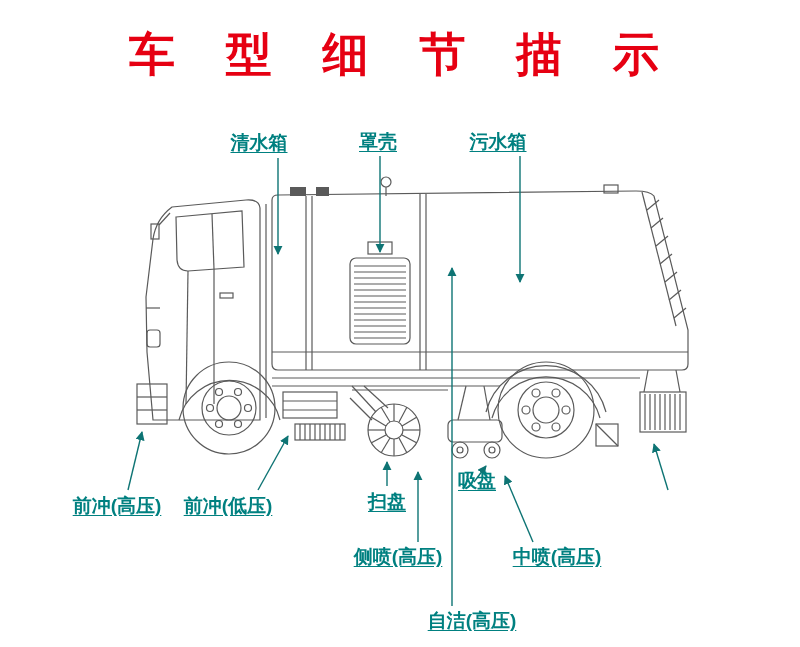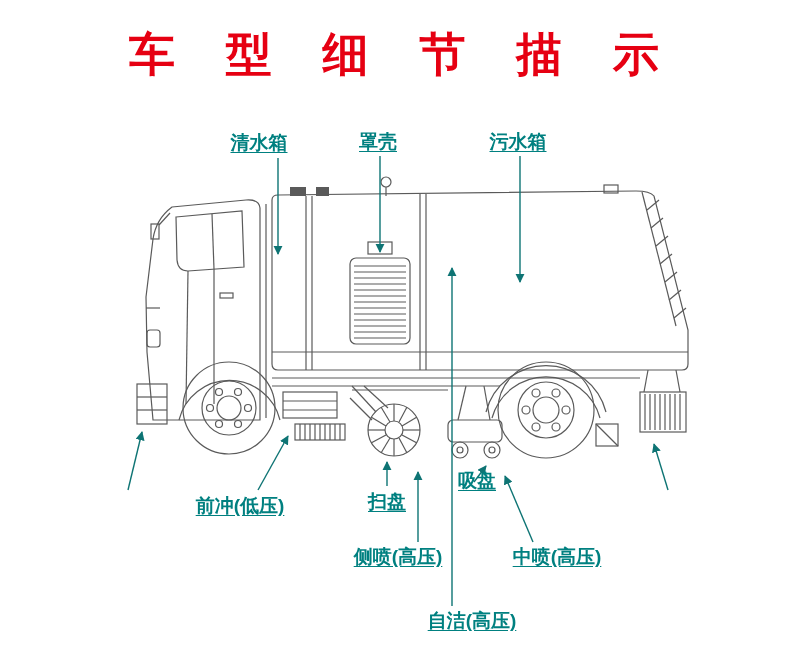--- a/index.html
+++ b/index.html
@@ -213,21 +213,22 @@
       <line x1="474" y1="482" x2="486" y2="466" marker-end="url(#arrowhead)"></line>
       <line x1="418" y1="542" x2="418" y2="472" marker-end="url(#arrowhead)"></line>
       <line x1="533" y1="542" x2="505" y2="476" marker-end="url(#arrowhead)"></line>
       <line x1="452" y1="606" x2="452" y2="268" marker-end="url(#arrowhead)"></line>
       <line x1="668" y1="490" x2="654" y2="444" marker-end="url(#arrowhead)"></line>
     </g>
   </svg>
 
   <div class="lbl" style="left:259px;top:130px">清水箱</div>
   <div class="lbl" style="left:378px;top:129px">罩壳</div>
-  <div class="lbl" style="left:518px;top:129px">污水箱</div>
-  <div class="lbl" style="left:240px;top:493px">前冲(低压)</div>
+  <div class="lbl" style="left:498px;top:129px">污水箱</div>
+  <div class="lbl" style="left:117px;top:493px">前冲(高压)</div>
+  <div class="lbl" style="left:228px;top:493px">前冲(低压)</div>
   <div class="lbl" style="left:387px;top:489px">扫盘</div>
   <div class="lbl" style="left:477px;top:468px">吸盘</div>
   <div class="lbl" style="left:398px;top:544px">侧喷(高压)</div>
   <div class="lbl" style="left:557px;top:544px">中喷(高压)</div>
   <div class="lbl" style="left:472px;top:608px">自洁(高压)</div>
 
 </div>
 
 </body></html>

